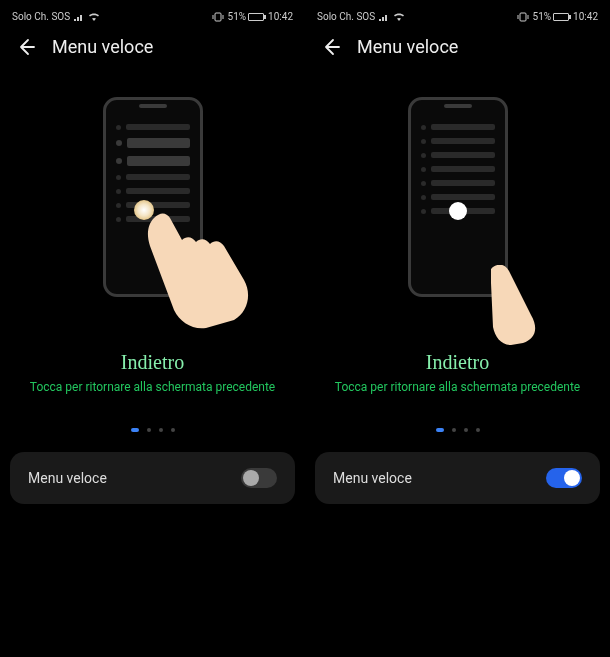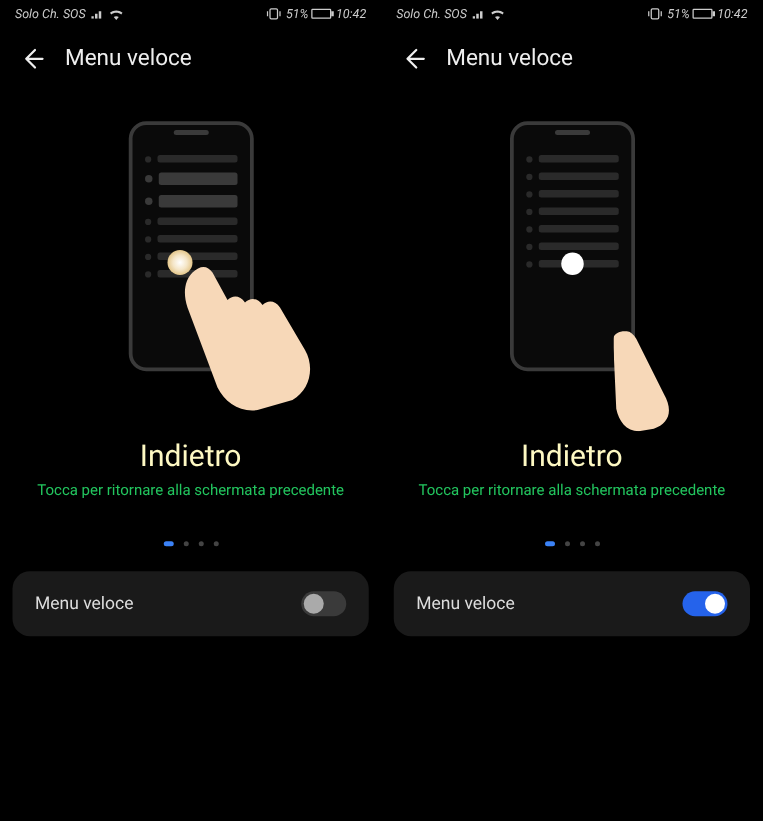--- a/index.html
+++ b/index.html
@@ -17,25 +17,24 @@
     height: 657px;
     background: #000;
     position: relative;
     display: flex;
     flex-direction: column;
   }
   .status-bar {
     height: 22px;
     display: flex;
     justify-content: space-between;
-    align-items: center;
+    align-items: flex-end;
     padding: 0 12px;
     font-size: 10px;
     color: #ccc;
-    font-style: italic;
   }
   .status-left, .status-right {
     display: flex;
     align-items: center;
     gap: 4px;
   }
   .status-right .batt {
     display: inline-flex;
     align-items: center;
     gap: 2px;
@@ -140,24 +139,25 @@
     position: absolute;
     left: 40px; top: 110px;
     z-index: 3;
   }
   .hand-right {
     position: absolute;
     left: 80px; top: 165px;
     z-index: 3;
   }
   .feature-title {
-    font-size: 24px;
-    color: #fef9c3;
+    font-size: 20px;
+    color: #86efac;
     text-align: center;
     margin-top: 14px;
+    font-family: Liberation Serif, serif;
   }
   .feature-desc {
     font-size: 12px;
     color: #22c55e;
     text-align: center;
     margin-top: 6px;
     padding: 0 16px;
   }
   .dots {
     display: flex;

